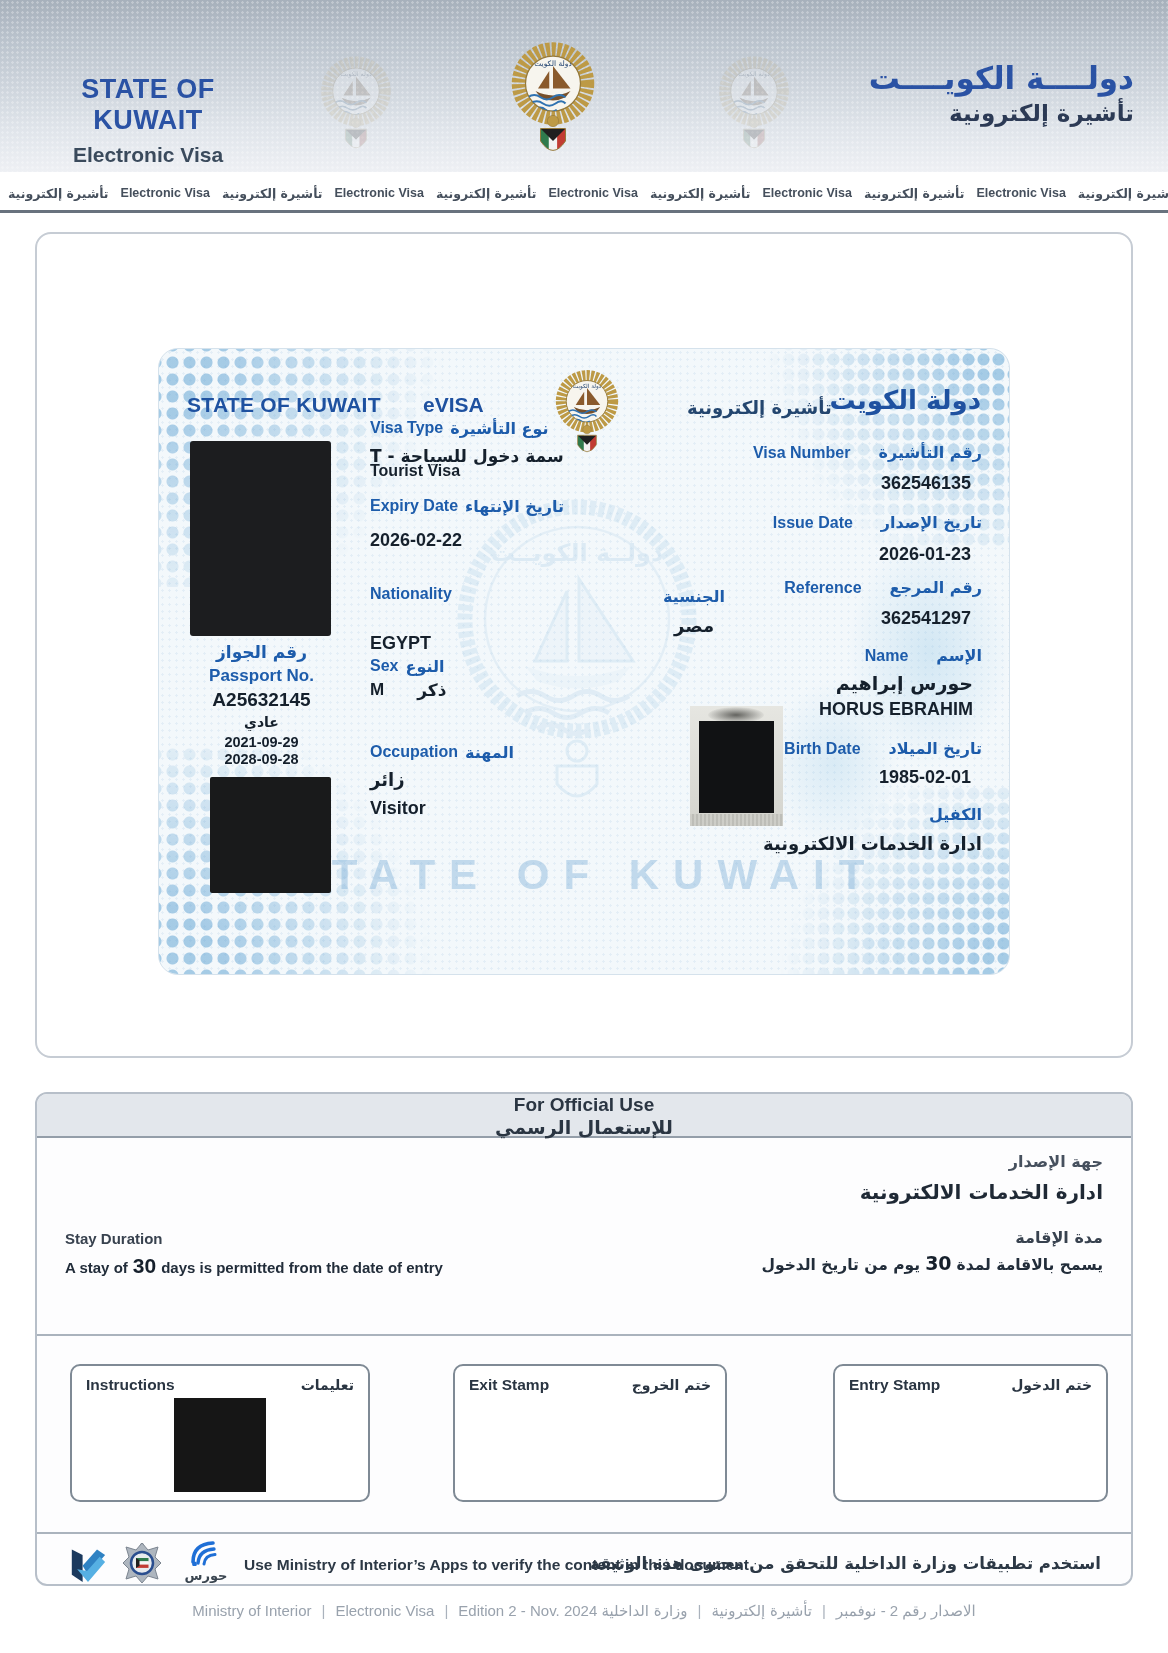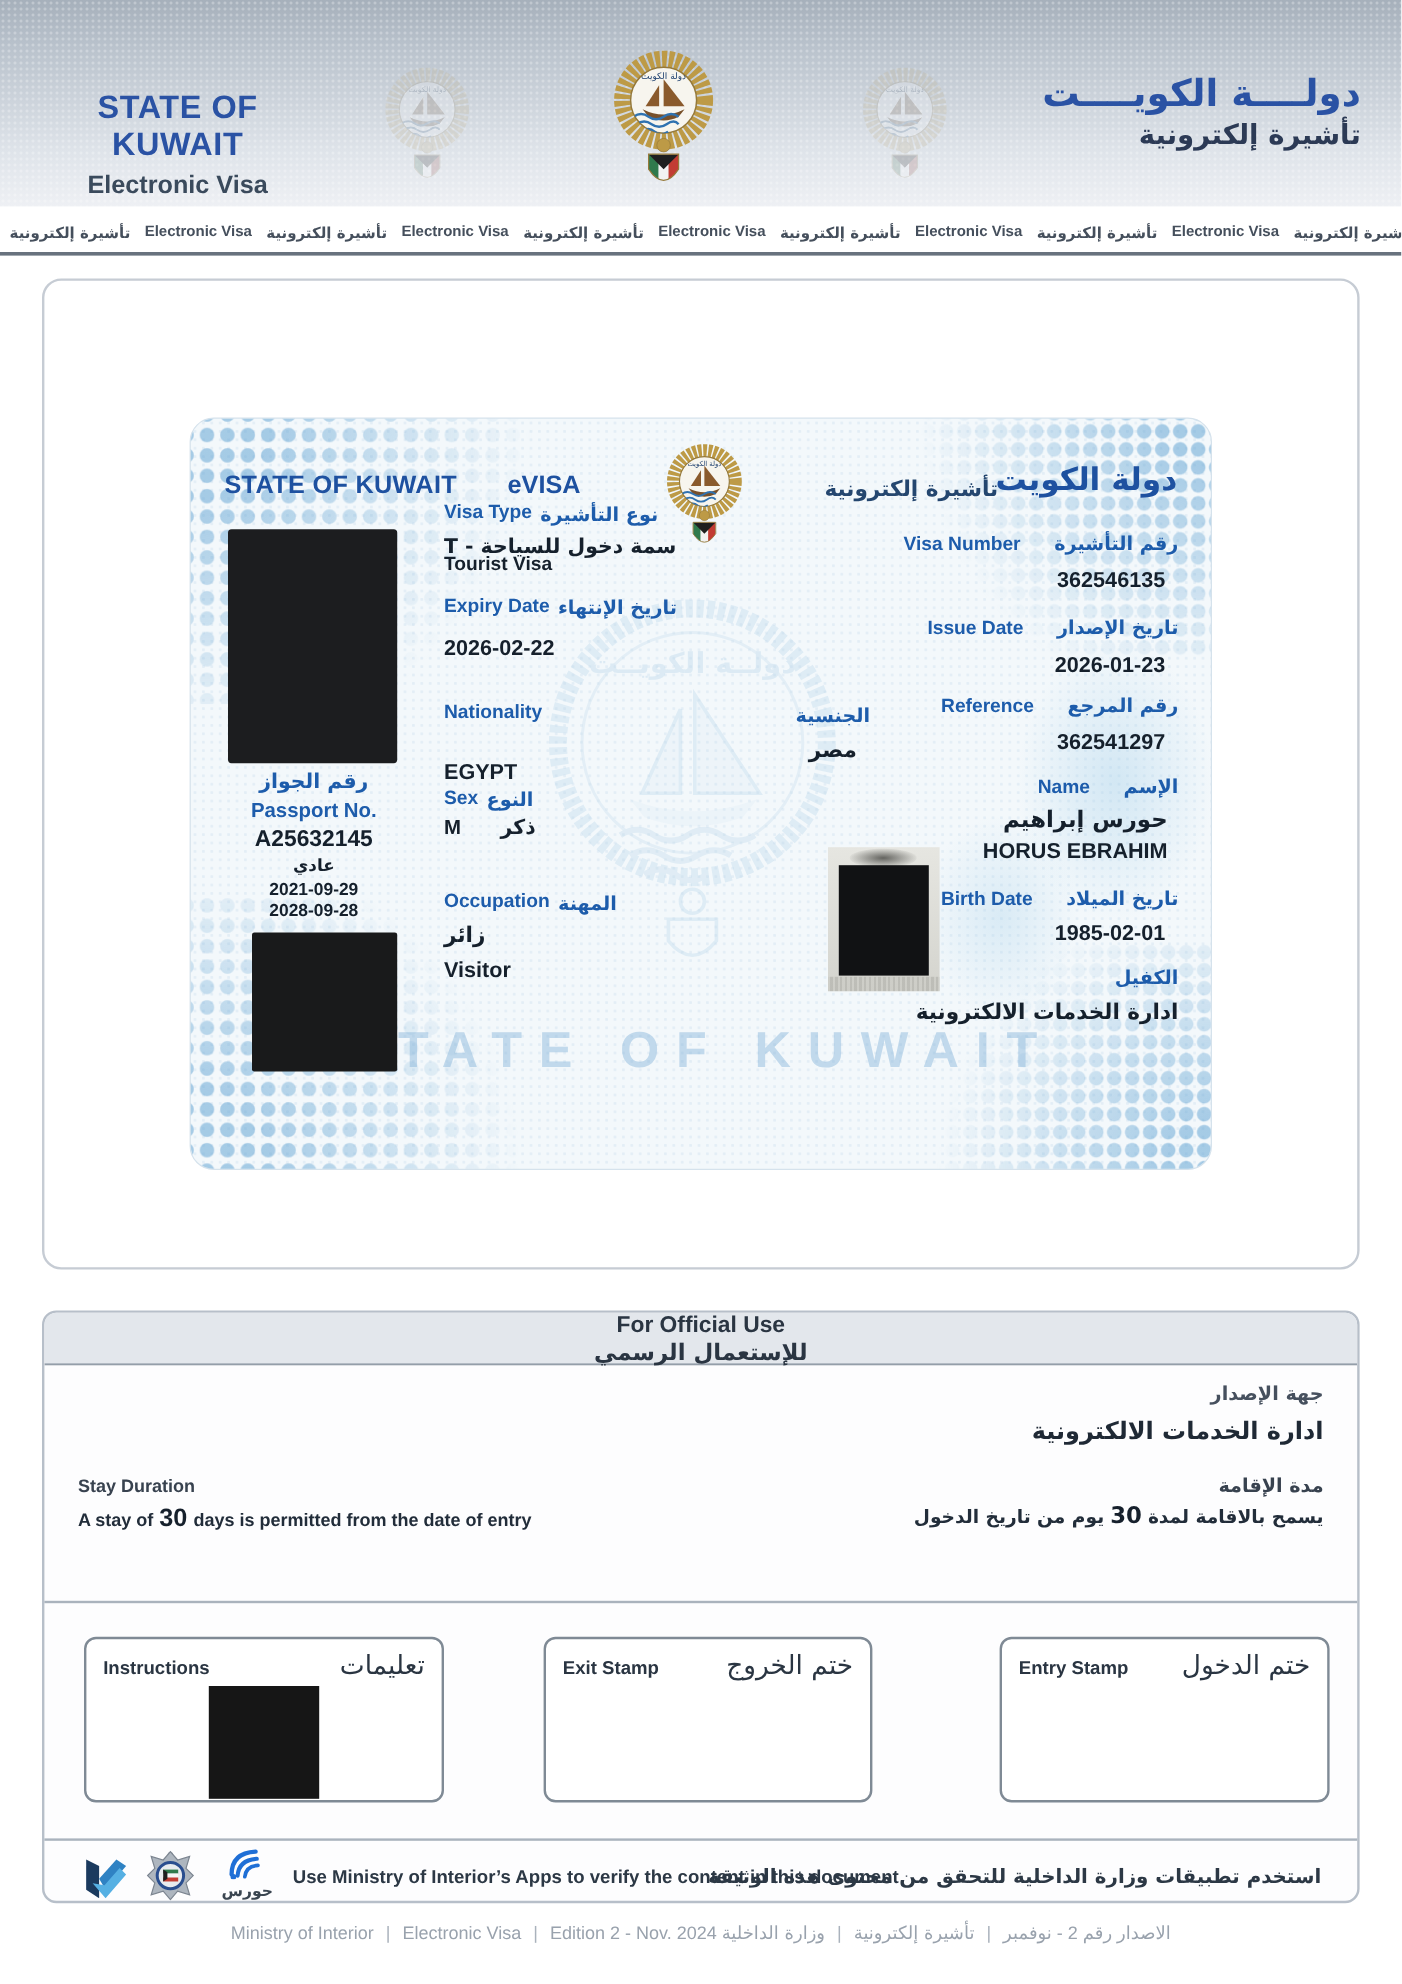--- a/index.html
+++ b/index.html
@@ -53,21 +53,21 @@
     border:2px solid #b7bfc9; border-radius:12px; background:#fdfdfe; }
   .obx-header { position:absolute; left:0; top:0; right:0; height:44px; background:#e3e7ec;
     border-bottom:2px solid #949ea9; border-radius:10px 10px 0 0;
     display:flex; justify-content:space-between; align-items:center; padding:0 27px;flex-direction:column; }
   .obx-header span { font-size:19px; font-weight:bold; color:#2a3542; }
   .divider { position:absolute; left:0; right:0; height:2px; background:#aab3bd; }
   .stamp { position:absolute; top:270px; height:138px; border:2px solid #7f8a95; border-radius:10px;
     background:#ffffff; padding:10px 14px; }
   .stamp-h { display:flex; justify-content:space-between; align-items:baseline; }
   .stamp-h .en { font-size:15.5px; font-weight:bold; color:#2a3542; }
-  .stamp-h .arx { font-size:22px; font-weight:normal; color:#2a3542; }
+  .stamp-h .arx { font-size:14px; font-weight:bold; color:#2a3542; }
 
   .stay-en { font-size:15px; font-weight:bold; color:#222d3a; }
   .stay-num { font-size:21px; font-weight:bold; color:#16202c; padding:0 5px; }
 
   .footer-line { position:absolute; left:0; right:0; top:1602px; text-align:center;
     font-size:15px; color:#99a2ad; }
   .footer-line .sep { padding:0 10px; color:#aab2bc; }
 </style>
 </head>
 <body>

